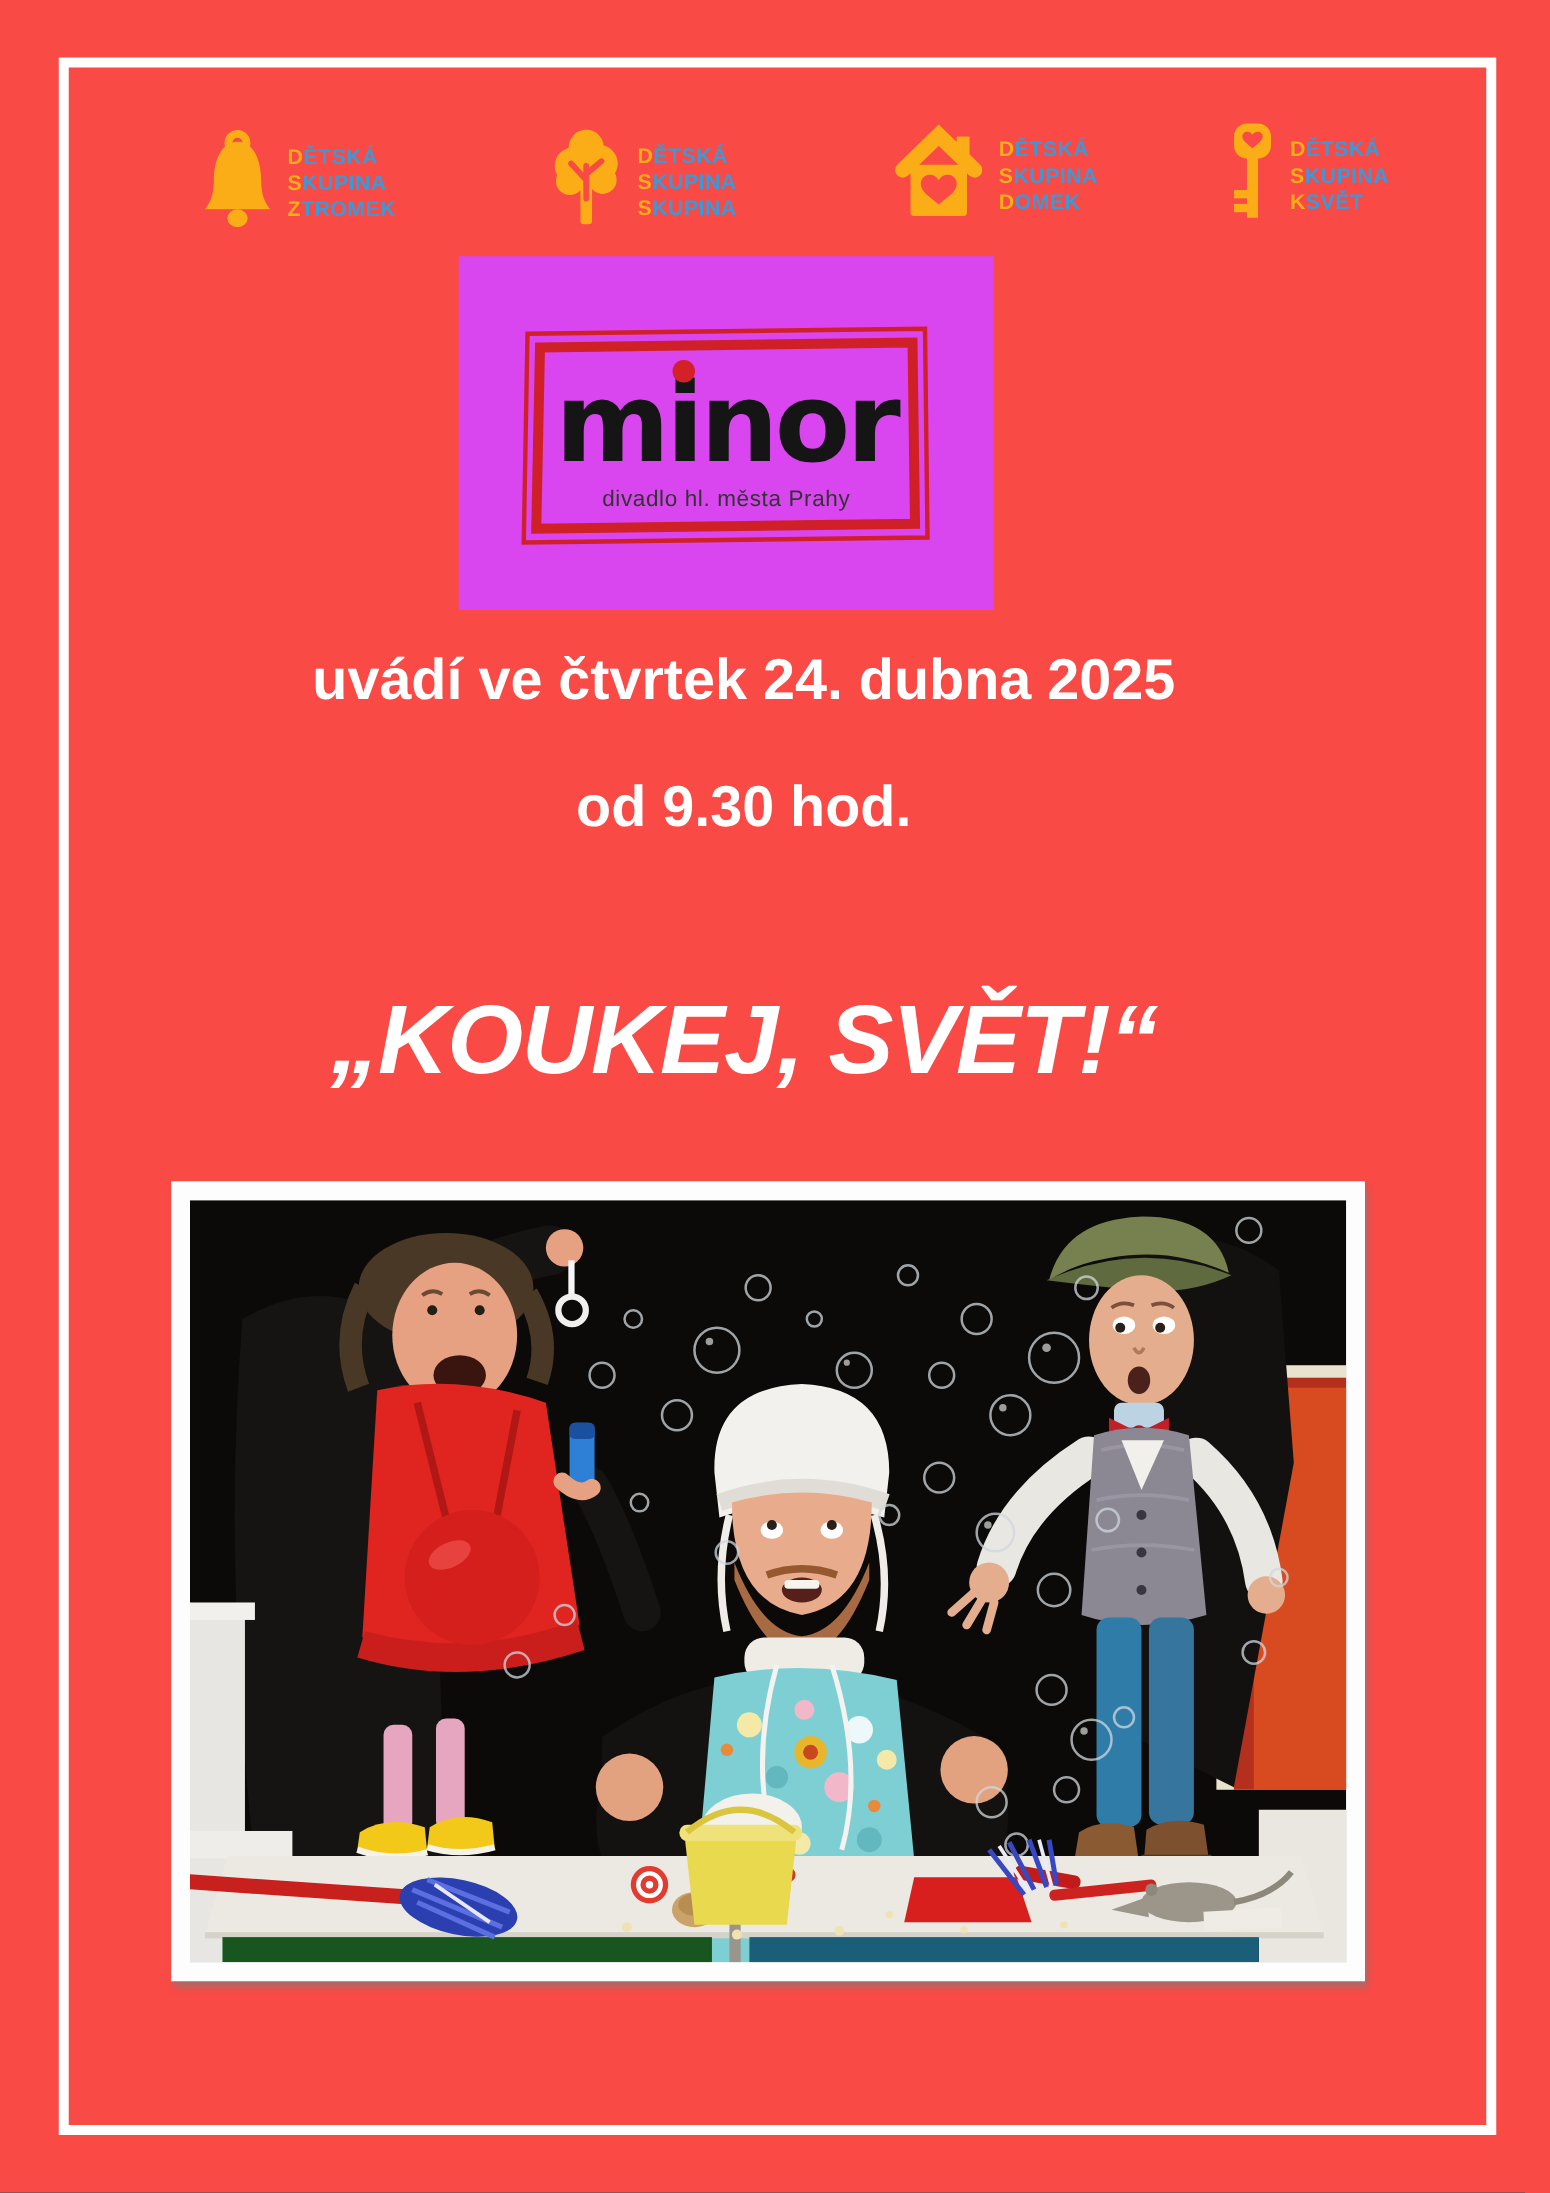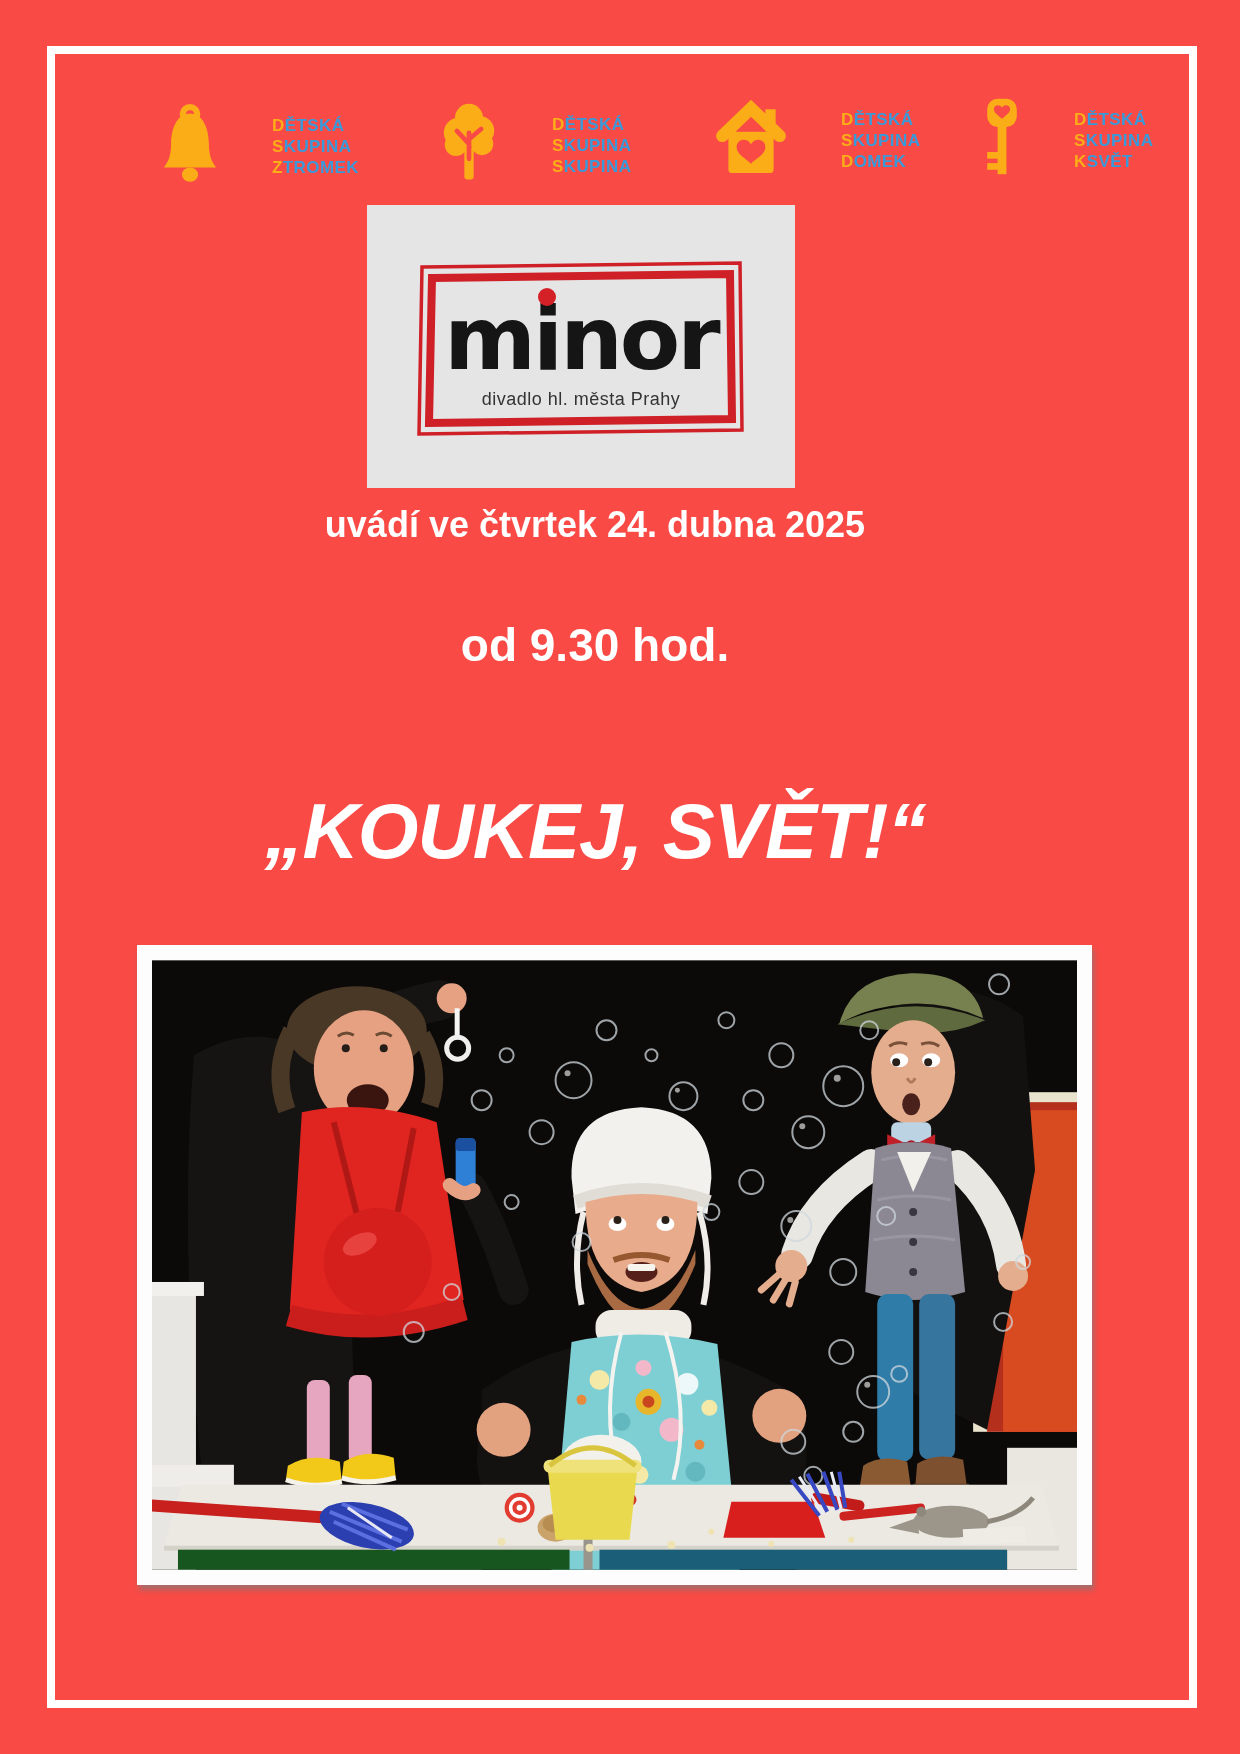--- a/index.html
+++ b/index.html
@@ -6,33 +6,33 @@
   .poster{
     position:relative; width:1240px; height:1754px; overflow:hidden;
     background:#f94a45; font-family:"Liberation Sans", sans-serif;
     margin:0 auto;
   }
   .frame{
     position:absolute; left:47px; top:46px; right:43px; bottom:46px;
     border:8px solid #ffffff; pointer-events:none;
   }
   
-  .logo-block{ position:absolute; display:flex; align-items:center;gap:42px; }
+  .logo-block{ position:absolute; display:flex; align-items:center; }
   .logo-icon{ flex:0 0 auto; }
   .logo-text{ margin-left:13px; font-weight:bold; font-size:17px; line-height:21px;
               letter-spacing:.4px; color:#3a9ad9; white-space:nowrap; }
   .logo-text .ini{ color:#fbad18; }
   #logo1{ left:163px; top:101px; }
   #logo2{ left:441px; top:101px; }
   #logo3{ left:716px; top:99px;  }
   #logo4{ left:985px; top:97px;  }
   
   .minor-box{
     position:absolute; left:367px; top:205px; width:428px; height:283px;
-    background:#e5e5e5;
+    background:#d946ef;
   }
   .minor-border{
     position:absolute; left:48px; top:53px; width:332px; height:182px;
   }
   .minor-inner{
     position:absolute; left:48px; top:53px; width:332px; height:182px;
     display:flex; flex-direction:column; align-items:center; justify-content:center;
     padding-top:2px;
   }
   .minor-word{
@@ -47,21 +47,21 @@
   }
   .minor-sub{
     margin-top:4px; font-size:18px; color:#333333; letter-spacing:.5px;
     font-family:"Liberation Sans", sans-serif;
   }
   
   .event-line{
     position:absolute; left:0; width:1190px; text-align:center;
     color:#ffffff; font-weight:bold; white-space:nowrap;
   }
-  #ev1{ top:504px; font-size:36px; }
+  #ev1{ top:516px; font-size:46px; }
   #ev2{ top:618px; font-size:46px; }
   #ev3{ top:700px; font-size:46px; }
   #ev-title{ top:786px; font-size:78px; font-weight:800; letter-spacing:-1px;font-style:italic; }
   
   .photo-mat{
     position:absolute; left:137px; top:945px; width:955px; height:640px;
     background:#fdfdfd; box-sizing:border-box; padding:15px;
     box-shadow:2px 5px 5px rgba(125,125,125,.65);
   }
   .photo-mat svg{ display:block; }

